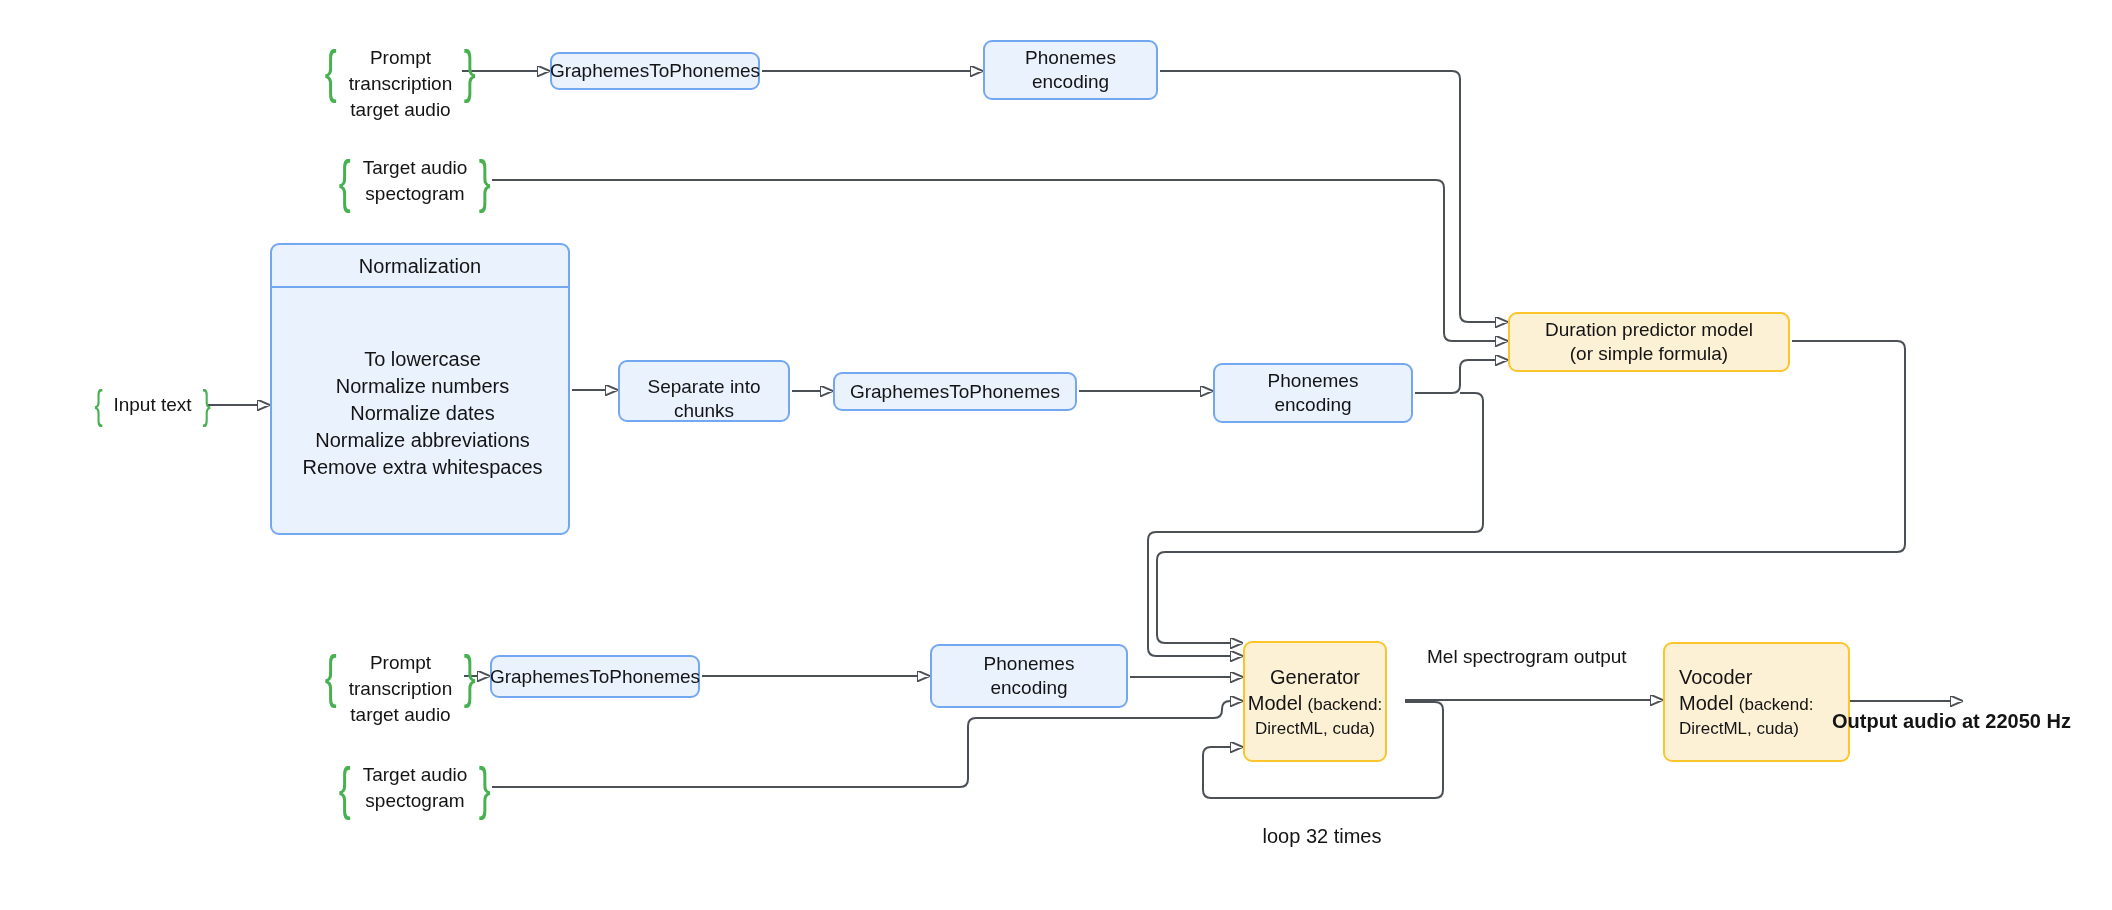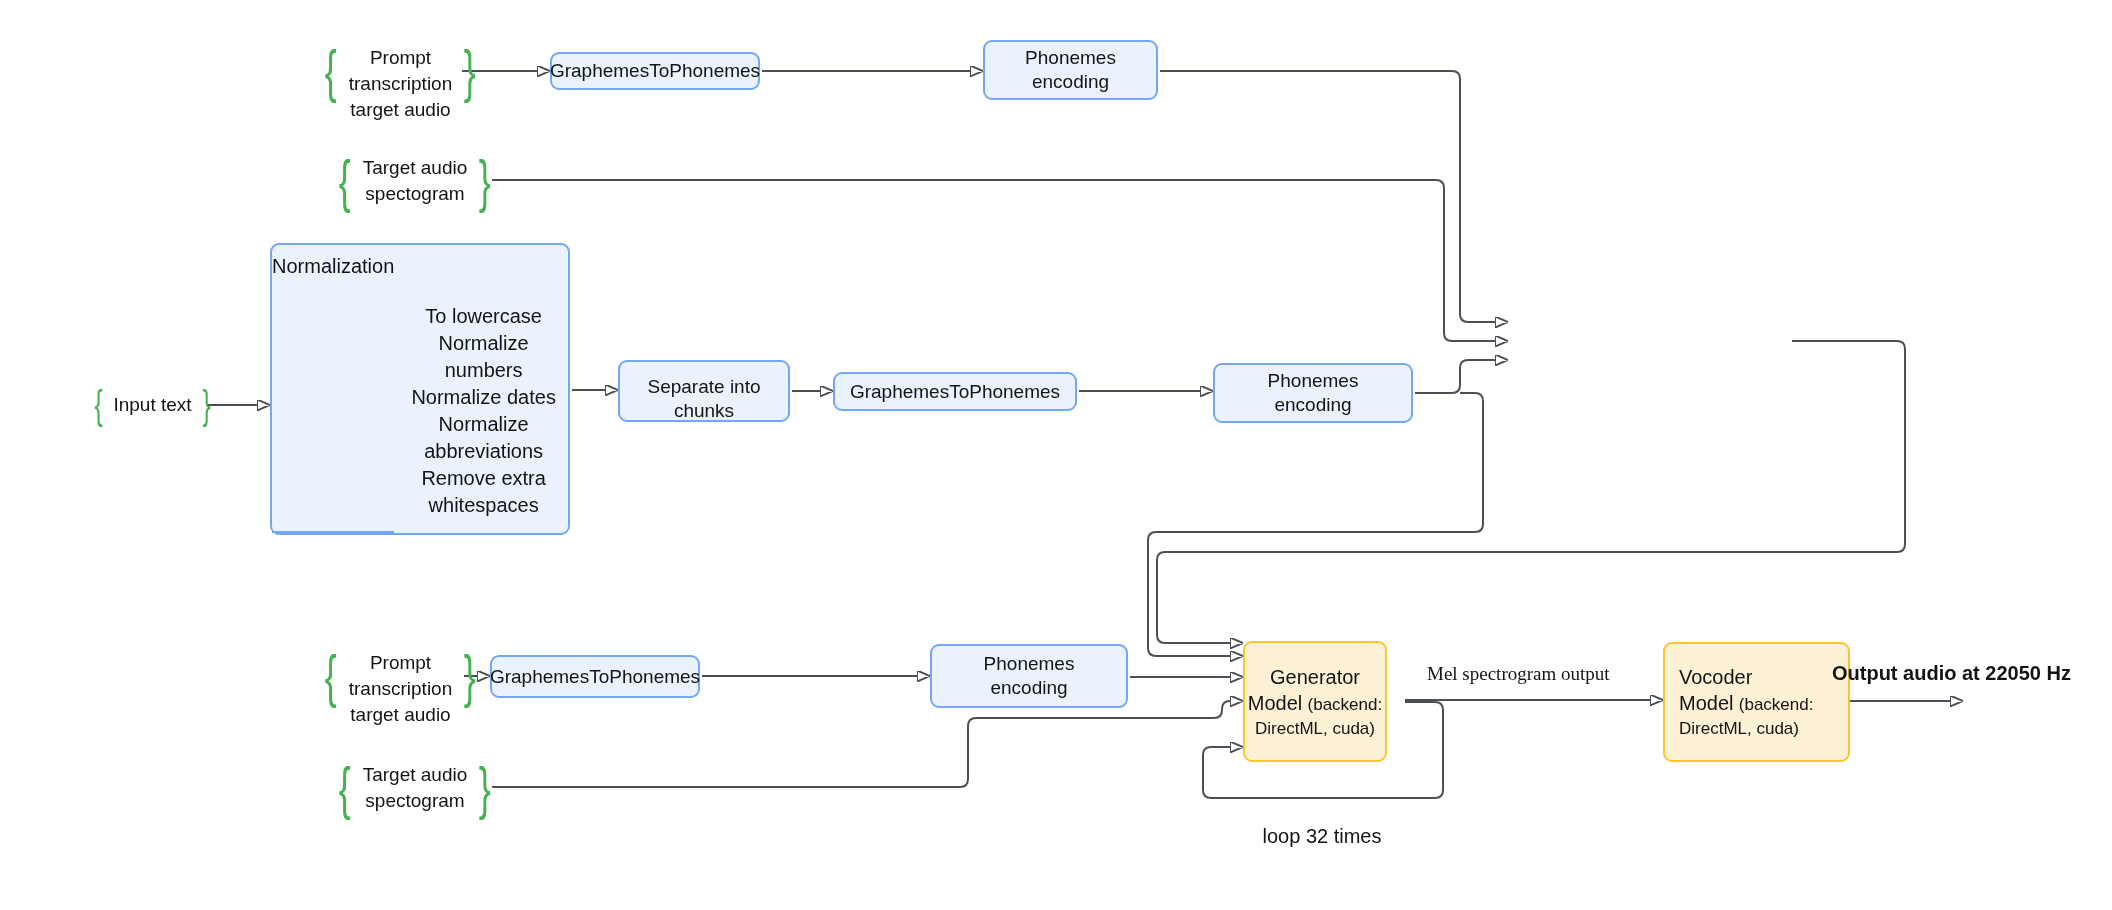--- a/index.html
+++ b/index.html
@@ -9,42 +9,42 @@
   }
   .wires{position:absolute;left:0;top:0;width:2112px;height:910px;}
   .wires path{fill:none;stroke:#4a5056;stroke-width:2;stroke-linejoin:round;}
   .node{
     position:absolute;box-sizing:border-box;border-radius:9px;
     display:flex;align-items:center;justify-content:center;text-align:center;
     font-size:19px;line-height:24px;
   }
   .blue{background:#eaf2fe;border:2px solid #74a7f2;}
   .yellow{background:#fcf0d5;border:2.5px solid #fcc52c;}
-  .norm{flex-direction:row;align-items:stretch;justify-content:flex-start;padding:0;}
+  .norm{flex-direction:column;align-items:stretch;justify-content:flex-start;padding:0;}
   .norm-header{
     border-bottom:2px solid #74a7f2;text-align:center;
     padding:9px 0 8px 0;font-size:20px;
   }
   .norm-body{padding:58px 10px 0 15px;text-align:center;font-size:20px;line-height:27px;}
   .model-sub{font-size:17px;line-height:17px;}
   .model-title{font-size:20px;line-height:26px;}
   .vocoder-inner{text-align:left;width:100%;padding:0 8px 0 14px;box-sizing:border-box;}
   .gen-inner{text-align:center;width:100%;}
   .inlabel{
     position:absolute;display:flex;align-items:center;justify-content:center;
     font-size:19px;line-height:26px;text-align:center;
   }
   .brace{
     color:#47b151;font-size:58px;line-height:52px;font-weight:400;
     transform:scaleX(.62);flex:0 0 auto;
   }
   .brace.small{font-size:40px;line-height:40px;}
   .inlabel .lines{padding:0 8px;white-space:nowrap;}
   .freelabel{position:absolute;font-size:19px;white-space:nowrap;}
-  .bold{font-weight:bold;font-size:20px;}
+  .bold{font-weight:bold;font-size:20px;margin-top:48px;}
 </style>
 </head>
 <body>
 
 <div class="canvas">
 
   <svg class="wires" viewBox="0 0 2112 910">
     <defs>
       <marker id="arrow" markerWidth="13" markerHeight="11" refX="1" refY="5.5" orient="auto" markerUnits="userSpaceOnUse">
         <path d="M0,0 L13,5.5 L0,11 z" fill="#3c4246" stroke="none"></path>
@@ -150,38 +150,44 @@
     </div>
 
   <div class="node blue" style="left:490px;top:655px;width:210px;height:43px;">
       <span>GraphemesToPhonemes</span>
     </div>
 
   <div class="node blue" style="left:930px;top:644px;width:198px;height:64px;">
       <span style="display:block;width:110px;">Phonemes encoding</span>
     </div>
 
+  <div class="node yellow" style="left:1508px;top:312px;width:282px;height:60px;">
+    <span>
+      <span>Duration predictor model</span><br>
+      <span>(or simple formula)</span>
+    </span>
+  </div>
 
   <div class="node yellow" style="left:1243px;top:641px;width:144px;height:121px;">
     <div class="gen-inner">
       <span class="model-title">Generator</span><br>
       <span class="model-title">Model</span>
       <span class="model-sub">(backend:</span><br>
       <span class="model-sub">DirectML, cuda)</span>
     </div>
   </div>
 
   <div class="node yellow" style="left:1663px;top:642px;width:187px;height:120px;">
     <div class="vocoder-inner">
       <span class="model-title">Vocoder</span><br>
       <span class="model-title">Model</span>
       <span class="model-sub">(backend:</span><br>
       <span class="model-sub">DirectML, cuda)</span>
     </div>
   </div>
 
-  <div class="freelabel" style="left:1427px;top:663px;font-family:Liberation Serif, serif;">Mel spectrogram output</div>
+  <div class="freelabel" style="left:1427px;top:646px;">Mel spectrogram output</div>
 
   <div class="freelabel bold" style="left:1832px;top:662px;">Output audio at 22050 Hz</div>
 
   <div class="freelabel" style="left:1247px;top:825px;width:150px;text-align:center;font-size:20px;">loop 32 times</div>
 
 </div>
 
 </body></html>

